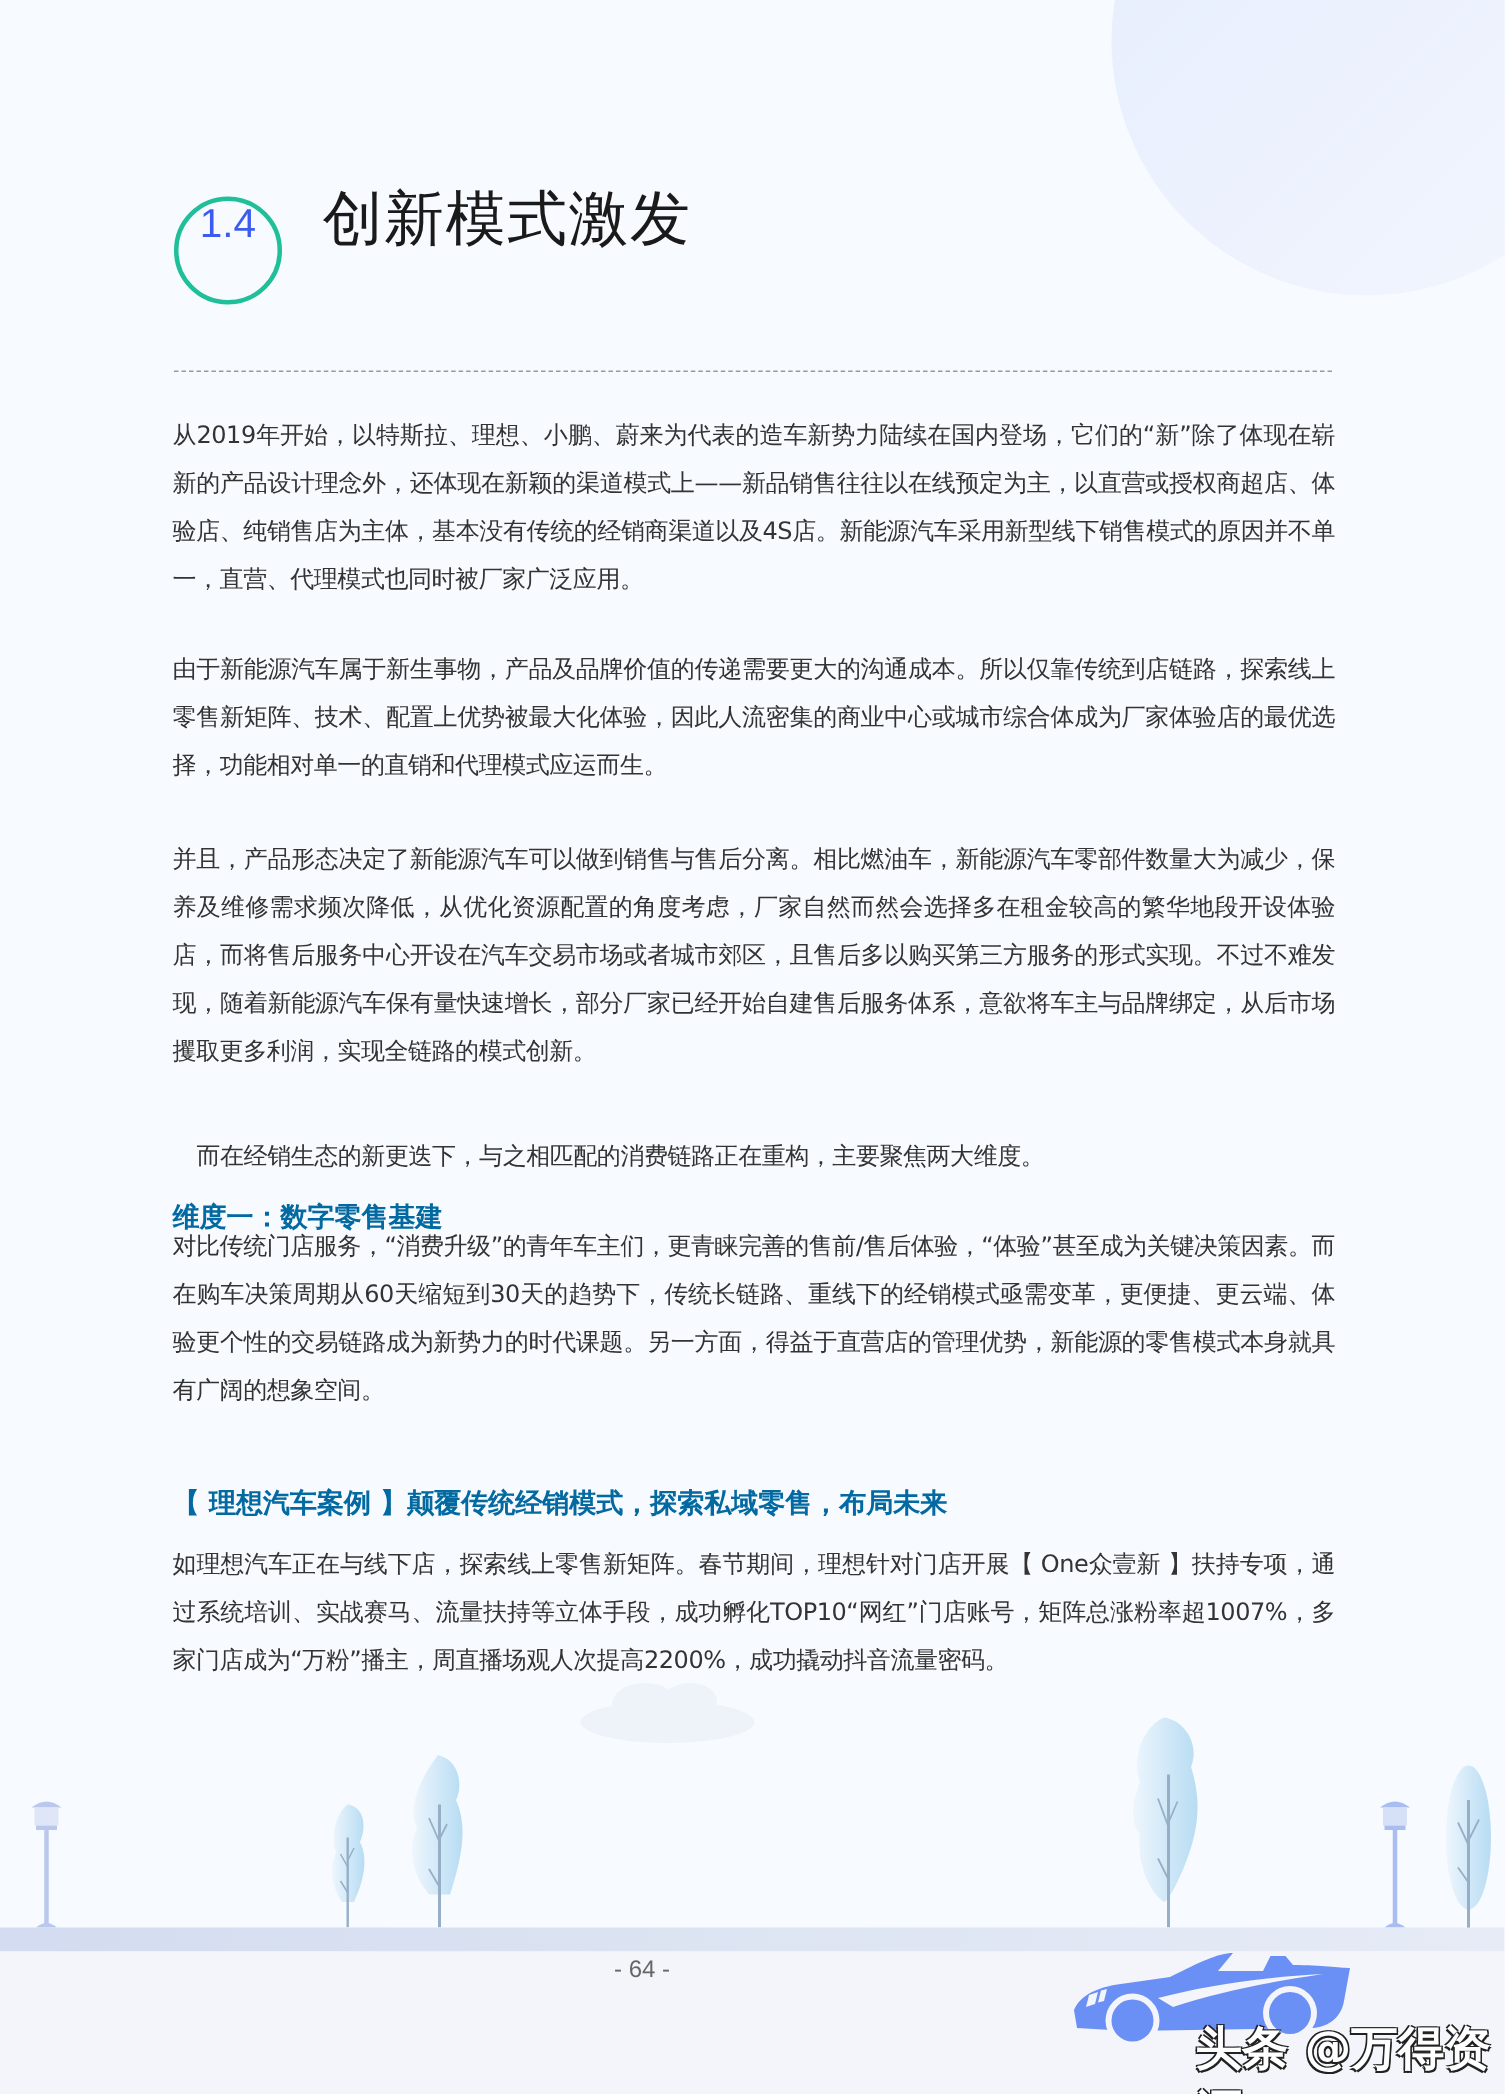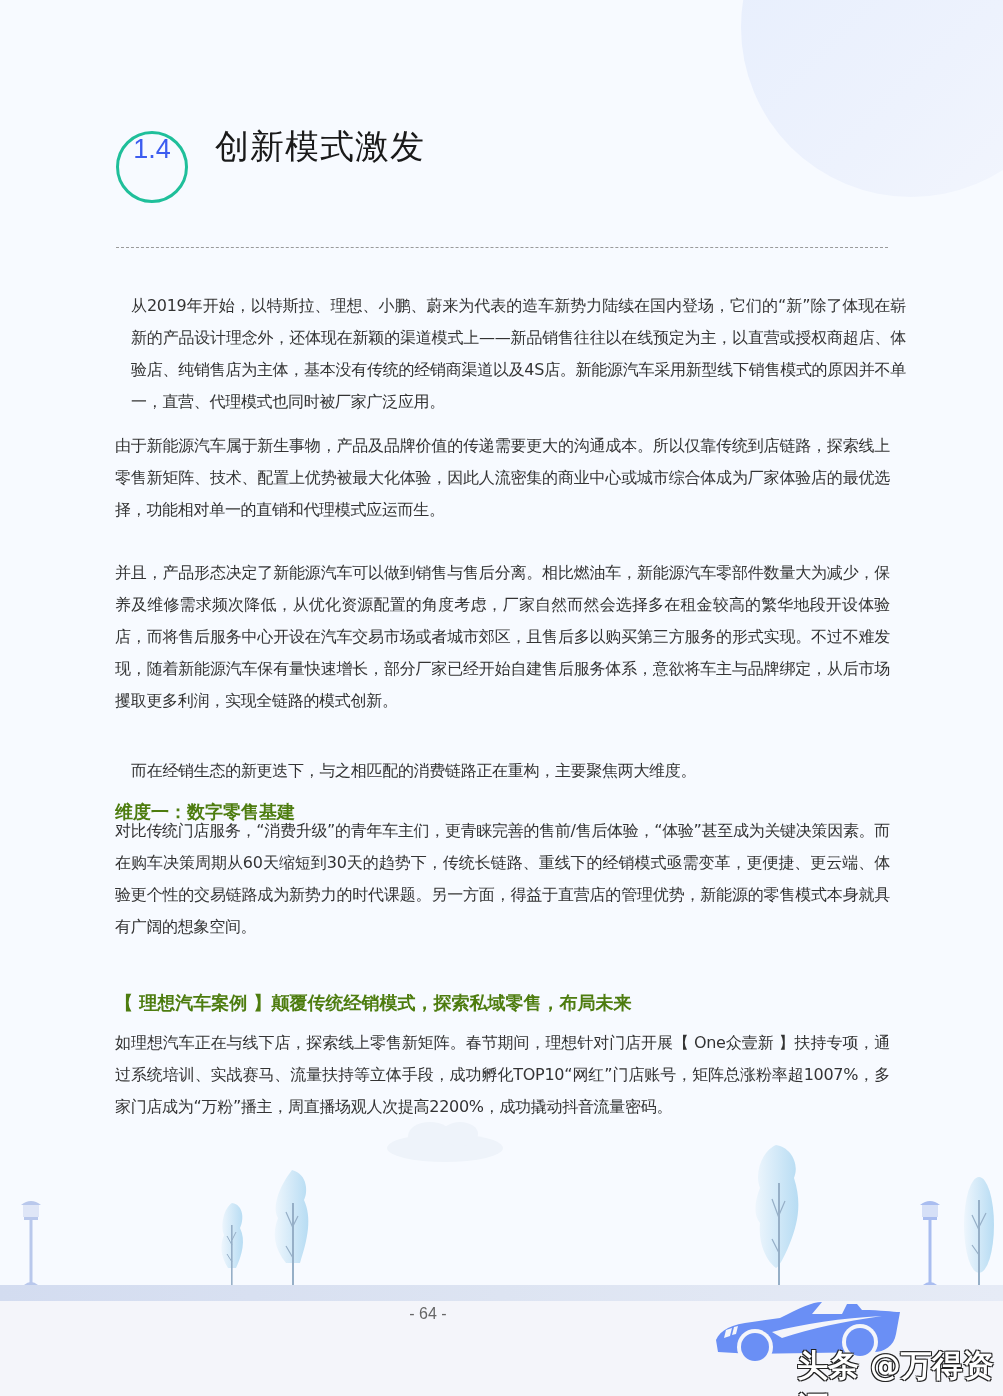--- a/index.html
+++ b/index.html
@@ -14,35 +14,35 @@
     border-radius:50%;
     background:linear-gradient(135deg,#e6eefd 0%,#edf2fd 60%,#f3f6fd 100%);
   }
   .section-badge {
     position:absolute; left:116px; top:131px; width:66px; height:66px;
     border:3px solid #1fbf9a; border-radius:50%;
     display:flex; justify-content:center;
     color:#3c5cf0; font-size:27px; font-family:"Liberation Sans", sans-serif;
   }
   .section-title {
-    position:absolute; left:215px; top:124px; font-size:34px; line-height:44px;
+    position:absolute; left:215px; top:124px; font-size:40px; line-height:44px;
     color:#1a1a1a; letter-spacing:1px; font-weight:400;
   }
   .divider {
     position:absolute; left:116px; top:247px; width:772px; height:0;
     border-top:1px dashed #9a9a9a;
   }
   .para {
     position:absolute; left:115px; width:775px;
     font-size:16px; line-height:32px; color:#333;
     text-align:justify; letter-spacing:-0.3px;
   }
   .sub-heading {
     position:absolute; left:115px; width:775px;
-    font-size:18px; font-weight:bold; color:#4d7c0f; line-height:28px;
+    font-size:18px; font-weight:bold; color:#0369a1; line-height:28px;
   }
   .ground {
     position:absolute; left:0; top:1285px; width:1003px; height:16px;
     background:linear-gradient(90deg,#d3dcf0,#dde4f2 50%,#e6ebf6);
   }
   .footer-bg {
     position:absolute; left:0; top:1301px; width:1003px; height:95px;
     background:#f4f5fa;
   }
   .page-number {
@@ -64,21 +64,21 @@
 <div class="section-badge">
   <span>1.4</span>
 </div>
 
 <div class="section-title">
   <div>创新模式激发</div>
 </div>
 
 <div class="divider"></div>
 
-<p class="para" style="top:274px;margin:16px;">从2019年开始，以特斯拉、理想、小鹏、蔚来为代表的造车新势力陆续在国内登场，它们的“新”除了体现在崭新的产品设计理念外，还体现在新颖的渠道模式上——新品销售往往以在线预定为主，以直营或授权商超店、体验店、纯销售店为主体，基本没有传统的经销商渠道以及4S店。新能源汽车采用新型线下销售模式的原因并不单一，直营、代理模式也同时被厂家广泛应用。</p>
+<p class="para" style="top:274px;margin:0;">从2019年开始，以特斯拉、理想、小鹏、蔚来为代表的造车新势力陆续在国内登场，它们的“新”除了体现在崭新的产品设计理念外，还体现在新颖的渠道模式上——新品销售往往以在线预定为主，以直营或授权商超店、体验店、纯销售店为主体，基本没有传统的经销商渠道以及4S店。新能源汽车采用新型线下销售模式的原因并不单一，直营、代理模式也同时被厂家广泛应用。</p>
 <p class="para" style="top:430px;margin:0;">由于新能源汽车属于新生事物，产品及品牌价值的传递需要更大的沟通成本。所以仅靠传统到店链路，探索线上零售新矩阵、技术、配置上优势被最大化体验，因此人流密集的商业中心或城市综合体成为厂家体验店的最优选择，功能相对单一的直销和代理模式应运而生。</p>
 <p class="para" style="top:557px;margin:0;">并且，产品形态决定了新能源汽车可以做到销售与售后分离。相比燃油车，新能源汽车零部件数量大为减少，保养及维修需求频次降低，从优化资源配置的角度考虑，厂家自然而然会选择多在租金较高的繁华地段开设体验店，而将售后服务中心开设在汽车交易市场或者城市郊区，且售后多以购买第三方服务的形式实现。不过不难发现，随着新能源汽车保有量快速增长，部分厂家已经开始自建售后服务体系，意欲将车主与品牌绑定，从后市场攫取更多利润，实现全链路的模式创新。</p>
 <p class="para" style="top:739px;margin:16px;">而在经销生态的新更迭下，与之相匹配的消费链路正在重构，主要聚焦两大维度。</p>
 
 <div class="sub-heading" style="top:798px;">维度一：数字零售基建</div>
 <p class="para" style="top:815px;margin:0;">对比传统门店服务，“消费升级”的青年车主们，更青睐完善的售前/售后体验，“体验”甚至成为关键决策因素。而在购车决策周期从60天缩短到30天的趋势下，传统长链路、重线下的经销模式亟需变革，更便捷、更云端、体验更个性的交易链路成为新势力的时代课题。另一方面，得益于直营店的管理优势，新能源的零售模式本身就具有广阔的想象空间。</p>
 
 <div class="sub-heading" style="top:989px;">【 理想汽车案例 】颠覆传统经销模式，探索私域零售，布局未来</div>
 <p class="para" style="top:1027px;margin:0;">如理想汽车正在与线下店，探索线上零售新矩阵。春节期间，理想针对门店开展【 One众壹新 】扶持专项，通过系统培训、实战赛马、流量扶持等立体手段，成功孵化TOP10“网红”门店账号，矩阵总涨粉率超1007%，多家门店成为“万粉”播主，周直播场观人次提高2200%，成功撬动抖音流量密码。</p>
 

